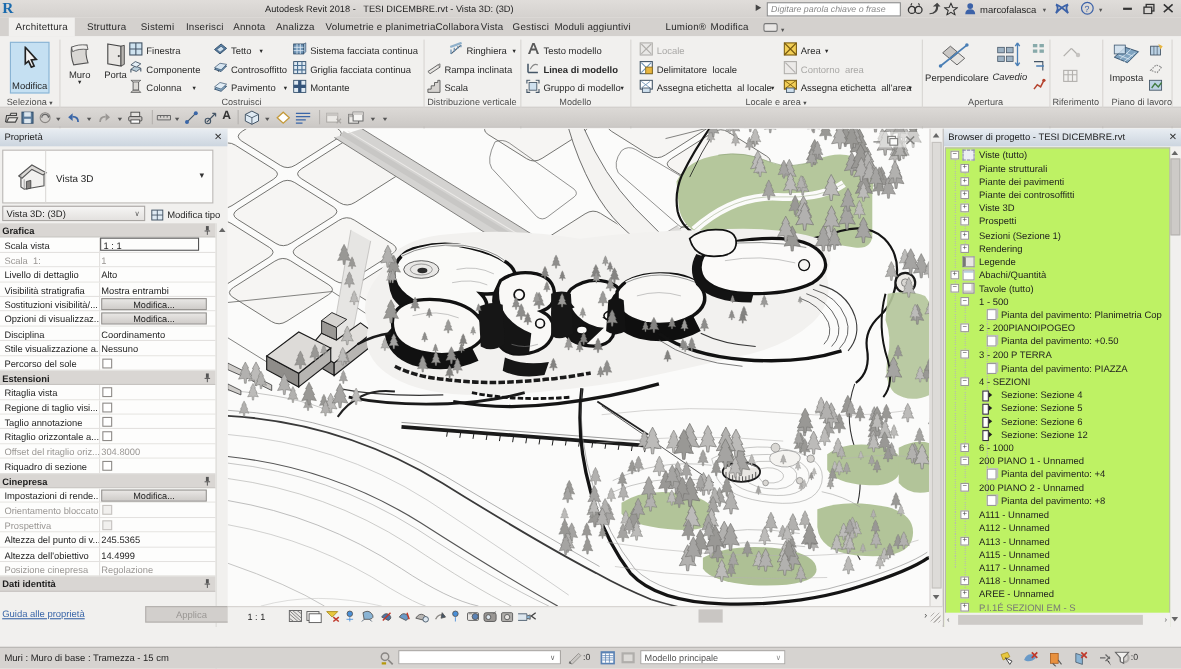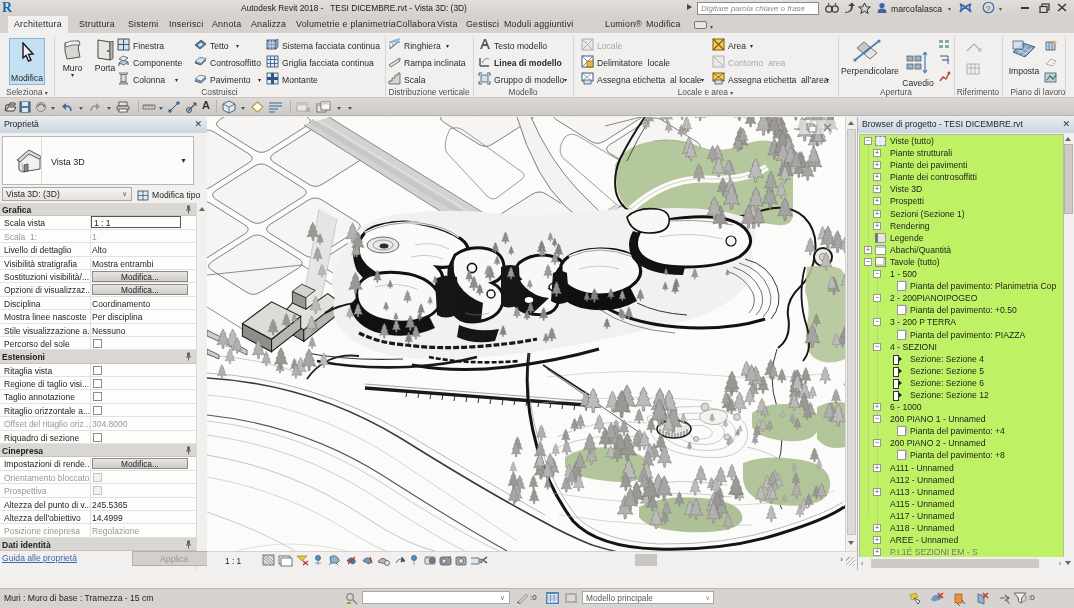--- a/index.html
+++ b/index.html
@@ -222,21 +222,21 @@
         <line x1="8.5" y1="1" x2="8.5" y2="12" stroke="#4a6f92" stroke-width="1"></line>
         <line x1="1" y1="4.5" x2="12" y2="4.5" stroke="#4a6f92" stroke-width="1"></line>
         <line x1="1" y1="8.5" x2="12" y2="8.5" stroke="#4a6f92" stroke-width="1"></line>
       </svg><span class="txt">Griglia facciata continua</span></div>
   <div class="smallbtn" style="left:266px;top:39px;width:70px;"><svg width="13" height="13" viewBox="0 0 13 13">
         <rect x="1" y="1" width="11" height="11" fill="#dfeaf3" stroke="#2e4a66" stroke-width="0.8"></rect>
         <rect x="5" y="1" width="3" height="11" fill="#34547a"></rect>
         <rect x="1" y="5" width="11" height="3" fill="#34547a"></rect>
       </svg><span class="txt">Montante</span></div>
 
-  <div class="smallbtn" style="left:388px;top:5px;width:80px;"><svg width="13" height="13" viewBox="0 0 13 13">
+  <div class="smallbtn" style="left:408px;top:5px;width:80px;"><svg width="13" height="13" viewBox="0 0 13 13">
         <path d="M2 11 L11 3" stroke="#456" stroke-width="1"></path>
         <path d="M2 7 L2 11 M5 5.5 L5 9 M8 4 L8 6.5 M11 3 L11 5" stroke="#6f94b5" stroke-width="1.2"></path>
         <rect x="1" y="2" width="11" height="2" fill="#8fb0ca" transform="rotate(-20 6 3)"></rect>
       </svg><span class="txt">Ringhiera</span><span style="position:absolute;left:58px;top:4px;font-size:6px;">▾</span></div>
   <div class="smallbtn" style="left:388px;top:22px;width:86px;"><svg width="13" height="13" viewBox="0 0 13 13">
         <path d="M1 10 L10 4 L12 6 L3 12 Z" fill="#e6e4e1" stroke="#555" stroke-width="0.8"></path>
         <path d="M10 4 L12 3 L12 6" fill="#c9c6c2" stroke="#555" stroke-width="0.6"></path>
       </svg><span class="txt">Rampa inclinata</span></div>
   <div class="smallbtn" style="left:388px;top:39px;width:60px;"><svg width="13" height="13" viewBox="0 0 13 13">
         <path d="M1 12 L1 9 L4 9 L4 6 L7 6 L7 3 L10 3 L10 1 L12 1 L12 12 Z" fill="#d6d3d0" stroke="#555" stroke-width="0.8"></path>
@@ -286,21 +286,21 @@
   <div class="bigbtn" style="left:841px;top:5px;width:54px;">
     <svg width="34" height="26" viewBox="0 0 34 26">
         <path d="M6 10 L13 4 L19 9 L12 15 Z" fill="#cac7c4" stroke="#555" stroke-width="0.8"></path>
         <path d="M13 16 L20 10 L26 15 L19 21 Z" fill="#e6e4e1" stroke="#555" stroke-width="0.8"></path>
         <path d="M4 22 L28 3" stroke="#4a7fb5" stroke-width="1.6"></path>
         <circle cx="4" cy="22" r="1.6" fill="#4a7fb5"></circle>
         <circle cx="28" cy="3" r="1.6" fill="#4a7fb5"></circle>
       </svg>
     <div style="margin-top:0px;">Perpendicolare</div>
   </div>
-  <div class="bigbtn" style="left:898px;top:17px;width:40px;">
+  <div class="bigbtn" style="left:898px;top:4px;width:40px;font-style:italic;">
     <svg width="30" height="26" viewBox="0 0 30 26">
         <rect x="4" y="6" width="6" height="5" fill="#9fb3c4" stroke="#456" stroke-width="0.7"></rect>
         <rect x="4" y="14" width="6" height="5" fill="#9fb3c4" stroke="#456" stroke-width="0.7"></rect>
         <rect x="12" y="6" width="6" height="5" fill="#9fb3c4" stroke="#456" stroke-width="0.7"></rect>
         <rect x="12" y="14" width="6" height="5" fill="#9fb3c4" stroke="#456" stroke-width="0.7"></rect>
         <path d="M22 2 L22 23 M22 2 L20 5 M22 2 L24 5 M22 23 L20 20 M22 23 L24 20" stroke="#4a7fb5" stroke-width="1.2" fill="none"></path>
       </svg>
     <div style="margin-top:0px;">Cavedio</div>
   </div>
   <svg class="abs" style="left:938px;top:6px;" width="13" height="11" viewBox="0 0 13 11">
@@ -480,25 +480,20 @@
       </div>
     <div class="prow">
         <span class="lb">Opzioni di visualizzaz...</span>
         <span class="vsep"></span>
         <span class="pbtn" style="left:92px;">Modifica...</span>
       </div>
     <div class="prow">
         <span class="lb">Disciplina</span>
         <span class="vsep"></span>
         <span class="vl">Coordinamento</span>
-      </div>
-    <div class="prow">
-        <span class="lb">Mostra linee nascoste</span>
-        <span class="vsep"></span>
-        <span class="vl">Per disciplina</span>
       </div>
     <div class="prow">
         <span class="lb">Stile visualizzazione a...</span>
         <span class="vsep"></span>
         <span class="vl">Nessuno</span>
       </div>
     <div class="prow">
         <span class="lb">Percorso del sole</span>
         <span class="vsep"></span>
         <span class="cb" style="left:93px;"></span>

